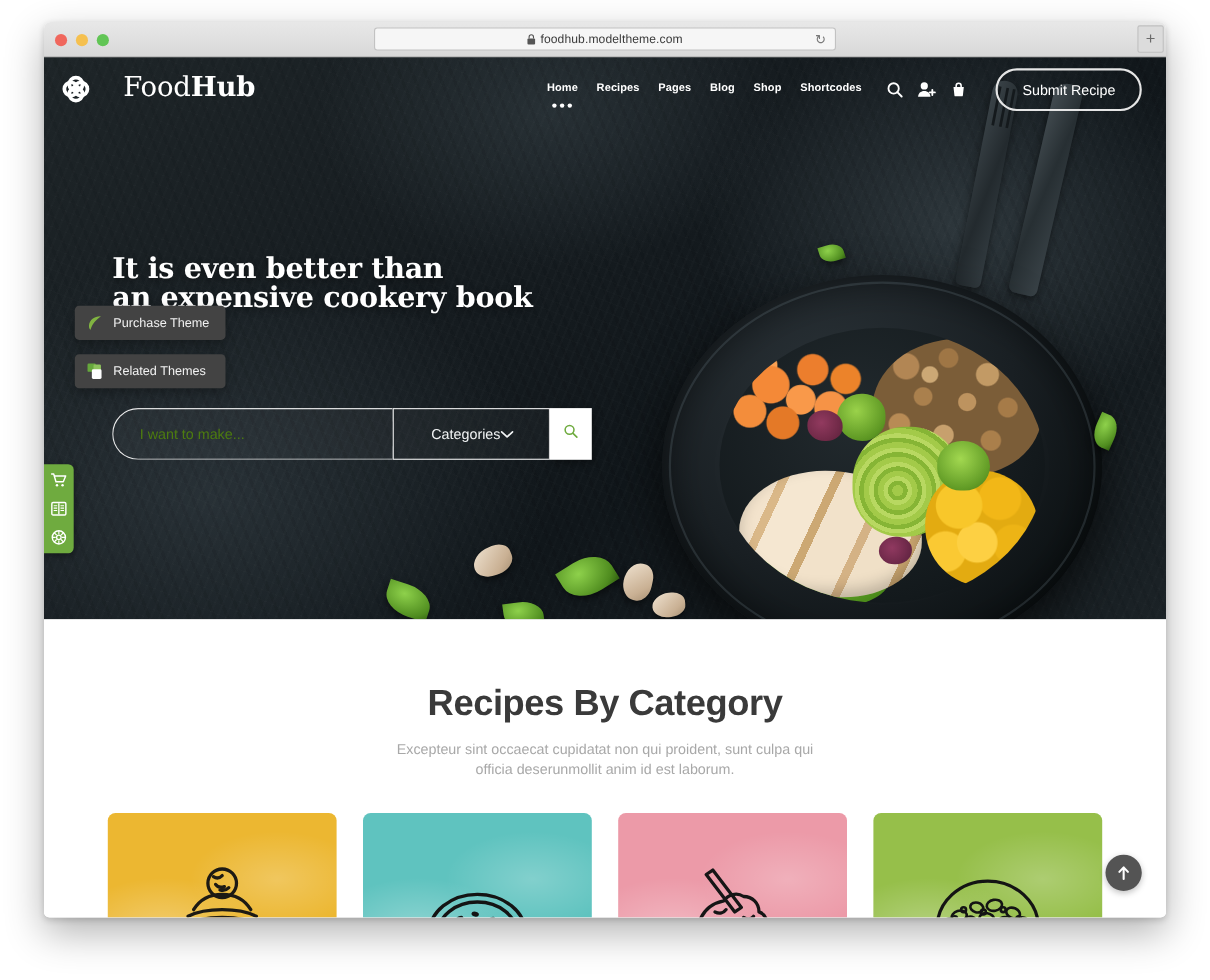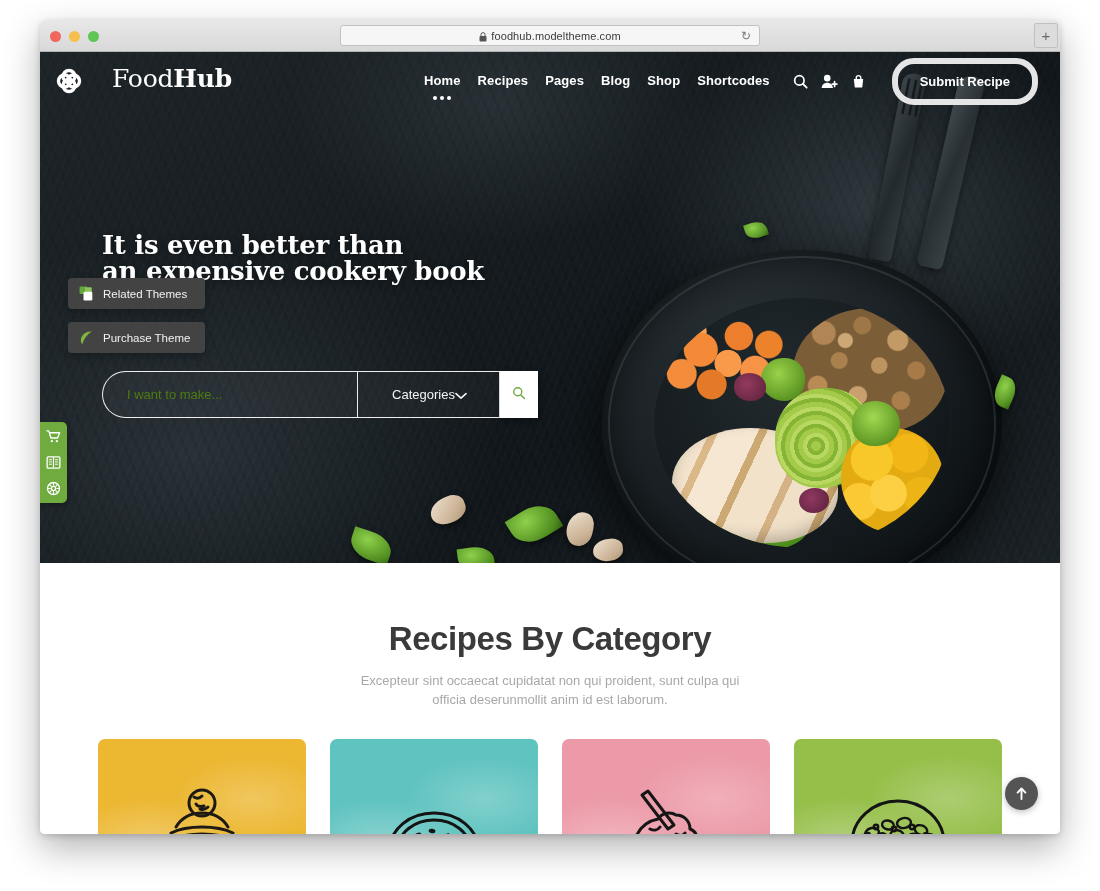--- a/index.html
+++ b/index.html
@@ -303,21 +303,21 @@
     letter-spacing: -0.2px;
     white-space: nowrap;
   }
   .logo-text .bold { font-weight: bold; }
 
   .nav { margin-left: auto; display: flex; align-items: center; gap: 18px; }
   .nav-links { display: flex; align-items: center; gap: 17px; }
   .nav-item {
     position: relative;
     color: #ffffff;
-    font-size: 13px;
+    font-size: 10px;
     font-weight: bold;
     letter-spacing: 0.1px;
     white-space: nowrap;
     padding-bottom: 2px;
   }
   .nav-item .dots {
     position: absolute;
     left: 50%;
     transform: translateX(-50%);
     bottom: -10px;
@@ -327,25 +327,25 @@
   .nav-item .dots i {
     width: 4px; height: 4px; border-radius: 50%;
     background: #ffffff; display: block;
   }
 
   .nav-icons { display: flex; align-items: center; gap: 13px; margin-left: 5px; }
   .nav-icon { color: #ffffff; display: flex; align-items: center; }
 
   .submit-btn {
     margin-left: 8px;
-    border: 6px solid #e5e5e5;
+    border: 2px solid #e5e5e5;
     border-radius: 22px;
     color: #ffffff;
     font-size: 13px;
-    font-weight: bold;
+    font-weight: normal;
     padding: 10px 22px;
     white-space: nowrap;
     background: transparent;
   }
 
   
   .hero-copy { position: absolute; left: 62px; top: 180px; z-index: 12; }
   .hero-title {
     font-family: "DejaVu Serif", serif;
     font-weight: bold;
@@ -758,35 +758,35 @@
             </div>
           </div>
 
         </div>
       </div>
 
       <div class="overlay-badges">
         <div class="badge">
           <span class="badge-icon">
             <svg width="15" height="15" viewBox="0 0 16 16">
+              <path d="M13.6 1.6C8 1.2 2.4 4.8 2 10.6c-.2 2.2.6 3.8 1.6 4.2 1.4-5.6 5-9.6 10-13.2z" fill="#81b441"></path>
+            </svg>
+          </span>
+          <span class="badge-label">Purchase Theme</span>
+        </div>
+        <div class="badge">
+          <span class="badge-icon">
+            <svg width="15" height="15" viewBox="0 0 16 16">
               <rect x="0.6" y="0.6" width="8" height="8" rx="1.2" fill="#66a83c"></rect>
               <rect x="6.4" y="1.4" width="7.2" height="7.2" rx="1.2" fill="#8ec45c"></rect>
               <rect x="4.8" y="6" width="9.4" height="9.4" rx="1.4" fill="#ffffff"></rect>
             </svg>
           </span>
           <span class="badge-label">Related Themes</span>
         </div>
-        <div class="badge">
-          <span class="badge-icon">
-            <svg width="15" height="15" viewBox="0 0 16 16">
-              <path d="M13.6 1.6C8 1.2 2.4 4.8 2 10.6c-.2 2.2.6 3.8 1.6 4.2 1.4-5.6 5-9.6 10-13.2z" fill="#81b441"></path>
-            </svg>
-          </span>
-          <span class="badge-label">Purchase Theme</span>
-        </div>
       </div>
 
       <div class="scroll-top">
         <svg width="11" height="13" viewBox="0 0 11 13">
           <path d="M5.5 12V2M1.6 5.6L5.5 1.5l3.9 4.1" fill="none" stroke="#fff" stroke-width="1.9" stroke-linecap="round" stroke-linejoin="round"></path>
         </svg>
       </div>
 
     </div>
   </div>

